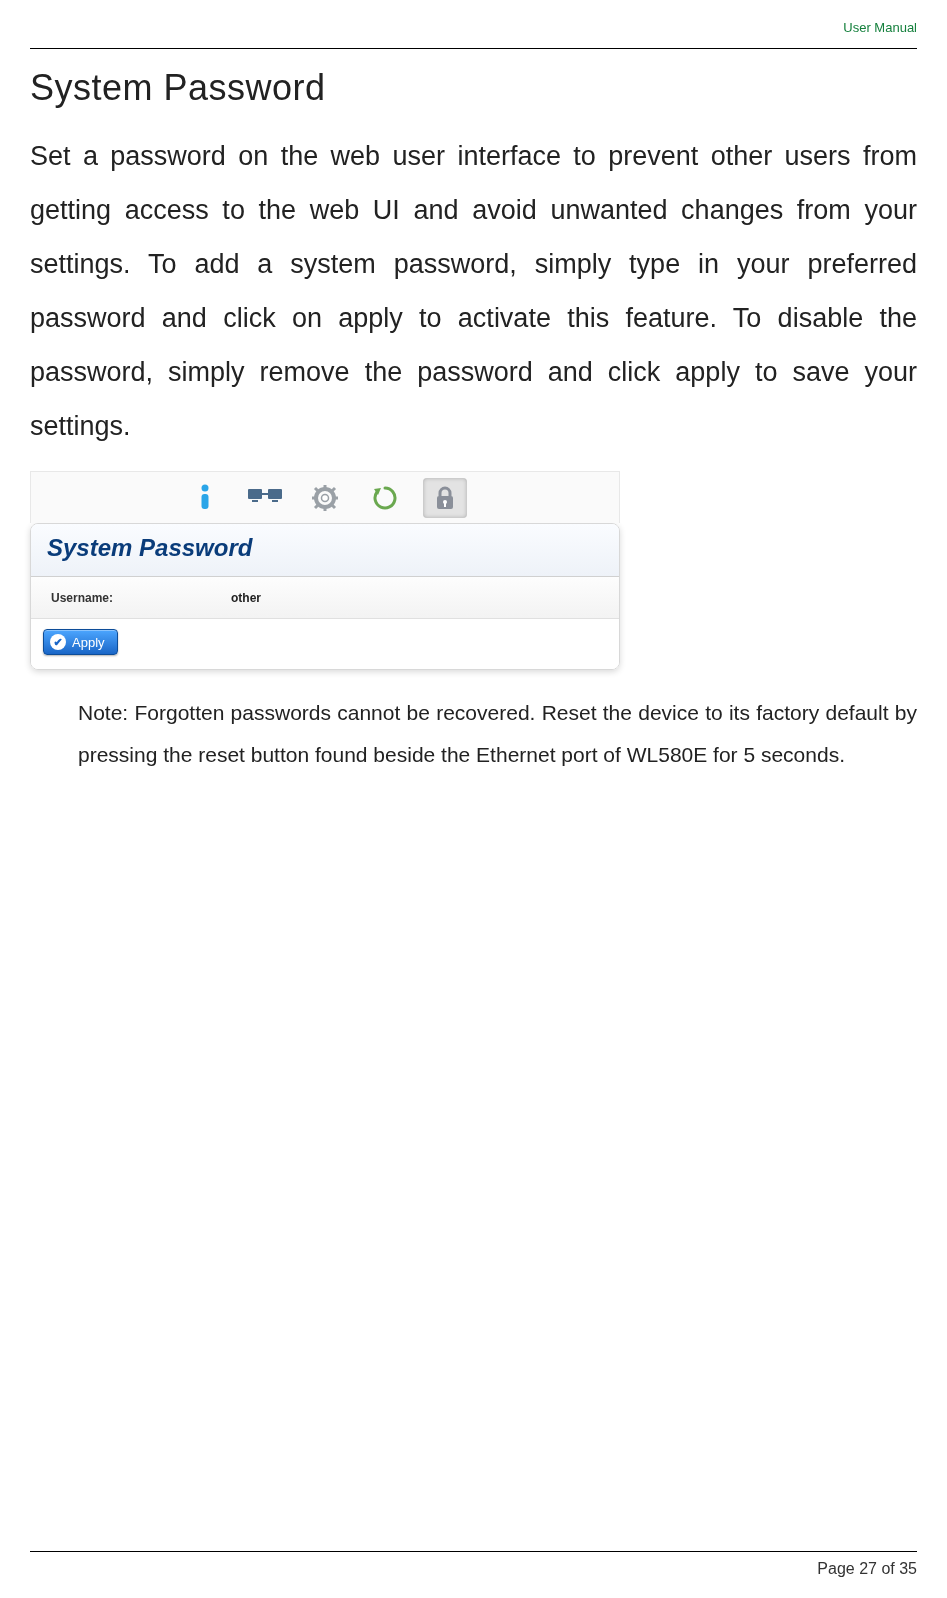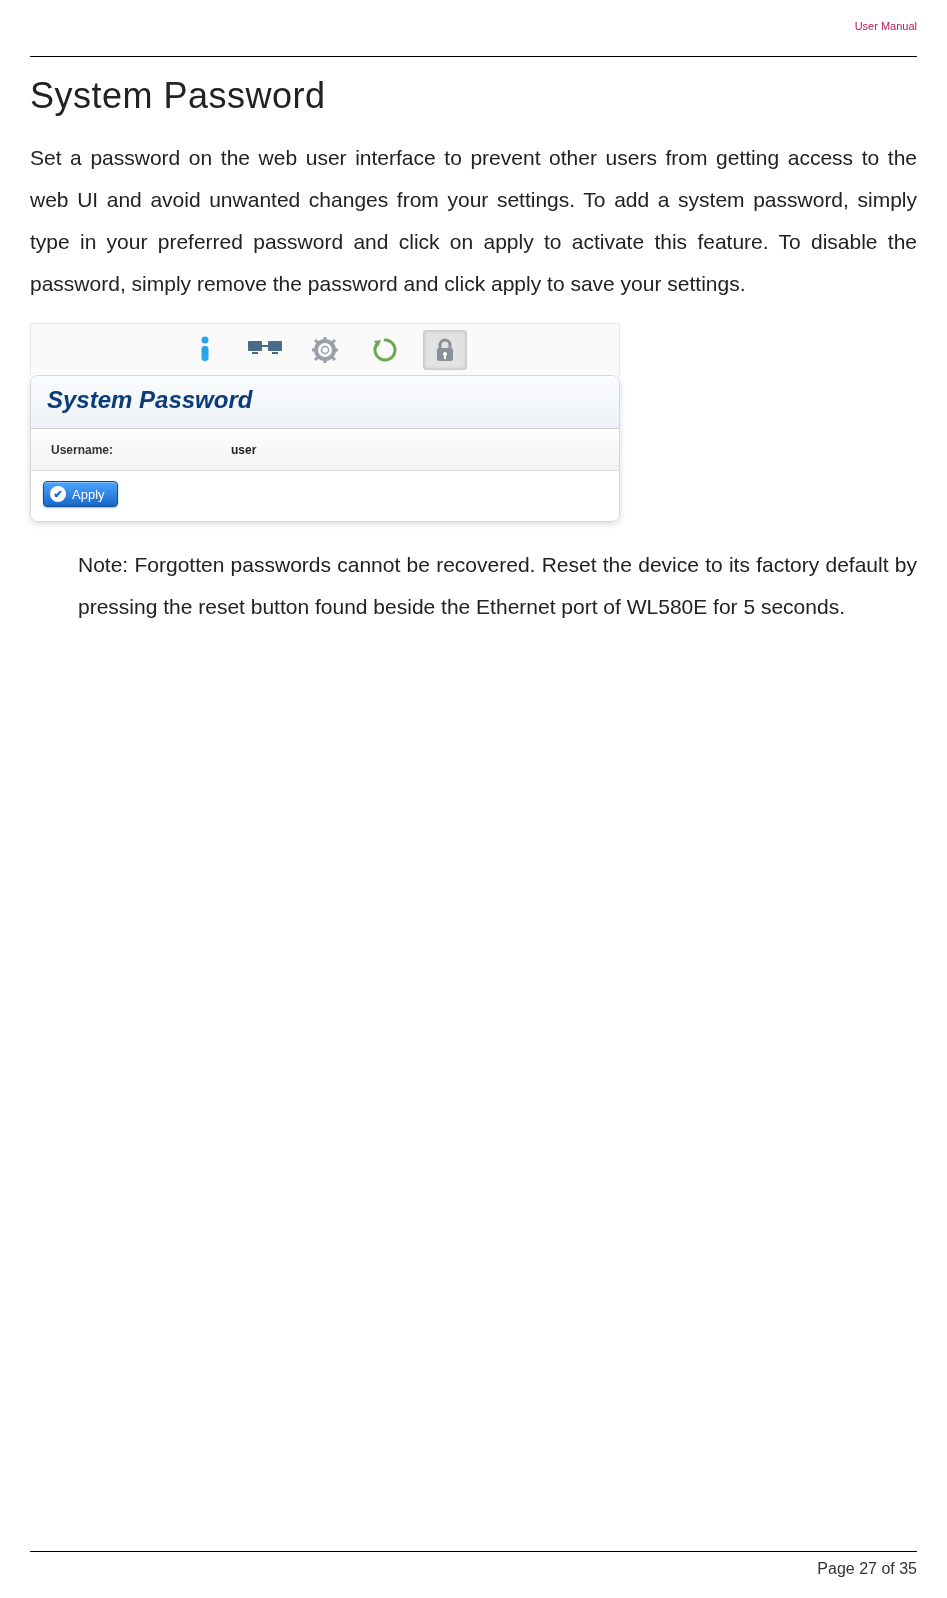--- a/index.html
+++ b/index.html
@@ -7,37 +7,37 @@
     width: 947px;
     height: 1598px;
     background: #fff;
     font-family: "Century Gothic", "Trebuchet MS", Arial, sans-serif;
     color: #222;
     position: relative;
     padding: 20px 30px;
   }
   .header-label {
     text-align: right;
-    font-size: 11px;
-    color: #be185d;
-    margin-bottom: 24px;
+    font-size: 13px;
+    color: #15803d;
+    margin-bottom: 13px;
   }
   .top-rule {
     border: none;
     border-top: 1.5px solid #000;
     margin-bottom: 18px;
   }
   h1.page-title {
     font-size: 36px;
     font-weight: 400;
     margin-bottom: 20px;
     letter-spacing: 0.5px;
   }
   p.body-text {
-    font-size: 21px;
+    font-size: 27px;
     line-height: 2.0;
     text-align: justify;
     margin-bottom: 18px;
   }
   
   .screenshot {
     width: 590px;
     margin-bottom: 22px;
   }
   .tabbar {
@@ -219,21 +219,21 @@
           <rect x="11" y="18" width="2" height="4" fill="#fff"></rect>
         </svg>
     </div>
   </div>
 
   <div class="panel">
     <div class="panel-title">System Password</div>
 
     <div class="form-row">
       <span class="label">Username:</span>
-      <span class="value">user</span>
+      <span class="value">other</span>
     </div>
 
 
     <div class="apply-row">
       <button class="apply-btn">
         <span class="check">✔</span>
         <span>Apply</span>
       </button>
     </div>
   </div>

